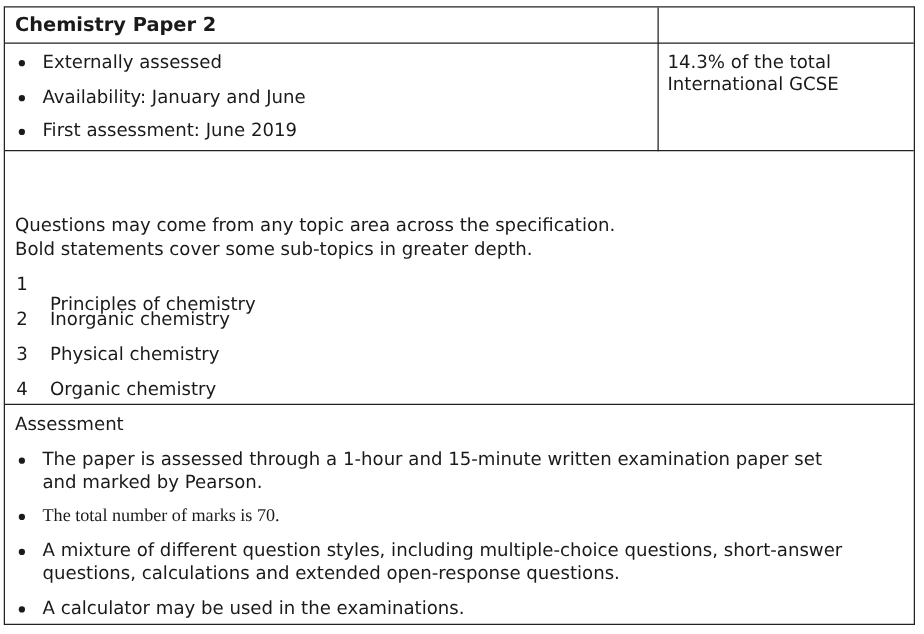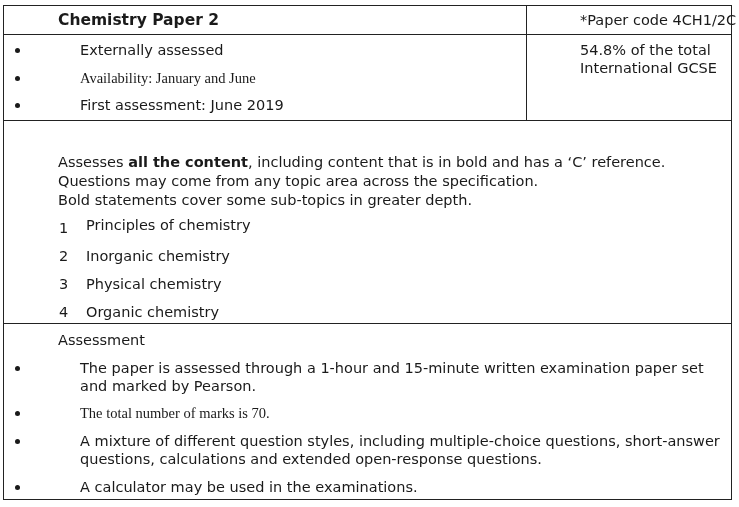--- a/index.html
+++ b/index.html
@@ -2,56 +2,54 @@
 <html><head>
 <meta charset="utf-8">
 <style>
   html, body { margin:0; padding:0; background:#ffffff; }
   body { width:739px; height:507px; position:relative; overflow:hidden;
          font-family:"DejaVu Sans", sans-serif; color:#1a1a1a; font-size:14.5px; }
   .tbl { position:absolute; left:3px; top:5px; width:729px; height:495px;
          border:1.3px solid #222; box-sizing:border-box; }
   .hline { position:absolute; left:0; right:0; height:0; border-top:1.3px solid #222; }
   .vline { position:absolute; width:0; border-left:1.3px solid #222; }
-  .txt { position:absolute; white-space:nowrap; line-height:18px;margin-left:46px; }
+  .txt { position:absolute; white-space:nowrap; line-height:18px; }
   .bold { font-weight:bold; }
   .bullet { position:absolute; width:5px; height:5px; border-radius:50%; background:#1a1a1a; }
 </style>
 </head>
 <body>
 
 <div class="tbl">
 
   <div class="hline" style="top:28px;"></div>
   <div class="hline" style="top:114px;"></div>
   <div class="hline" style="top:317px;"></div>
 
   <div class="vline" style="left:522px; top:0; height:115px;"></div>
 
   <div class="txt bold" style="left:8px; top:5px; font-size:15.5px;">Chemistry Paper 2</div>
-  <div class="txt" style="left:530px; top:5px;">*Paper code 4CH1/2C</div>
 
   <div>
     <span class="bullet" style="left:11px; top:42px;"></span>
     <div class="txt" style="left:30px; top:35px;">Externally assessed</div>
     <span class="bullet" style="left:11px; top:70px;"></span>
-    <div class="txt" style="left:30px; top:63px;font-family:Liberation Serif, serif;">Availability: January and June</div>
+    <div class="txt" style="left:30px; top:63px;">Availability: January and June</div>
     <span class="bullet" style="left:11px; top:97px;"></span>
     <div class="txt" style="left:30px; top:90px;">First assessment: June 2019</div>
   </div>
-  <div class="txt" style="left:530px; top:35px;">54.8% of the total</div>
+  <div class="txt" style="left:530px; top:35px;">14.3% of the total</div>
   <div class="txt" style="left:530px; top:53px;">International GCSE</div>
 
-  <div class="txt" style="left:8px; top:147px;"><span>Assesses </span><span class="bold">all the content</span><span>, including content that is in bold and has a ‘C’ reference.</span></div>
   <div class="txt" style="left:8px; top:166px;">Questions may come from any topic area across the specification.</div>
   <div class="txt" style="left:8px; top:185px;">Bold statements cover some sub-topics in greater depth.</div>
 
   <div>
     <div class="txt" style="left:9px; top:213px;">1</div>
-    <div class="txt" style="left:36px; top:210px;">Principles of chemistry</div>
+    <div class="txt" style="left:36px; top:229px;">Principles of chemistry</div>
     <div class="txt" style="left:9px; top:241px;">2</div>
     <div class="txt" style="left:36px; top:241px;">Inorganic chemistry</div>
     <div class="txt" style="left:9px; top:269px;">3</div>
     <div class="txt" style="left:36px; top:269px;">Physical chemistry</div>
     <div class="txt" style="left:9px; top:297px;">4</div>
     <div class="txt" style="left:36px; top:297px;">Organic chemistry</div>
   </div>
 
   <div class="txt" style="left:8px; top:325px;">Assessment</div>
   <div>

